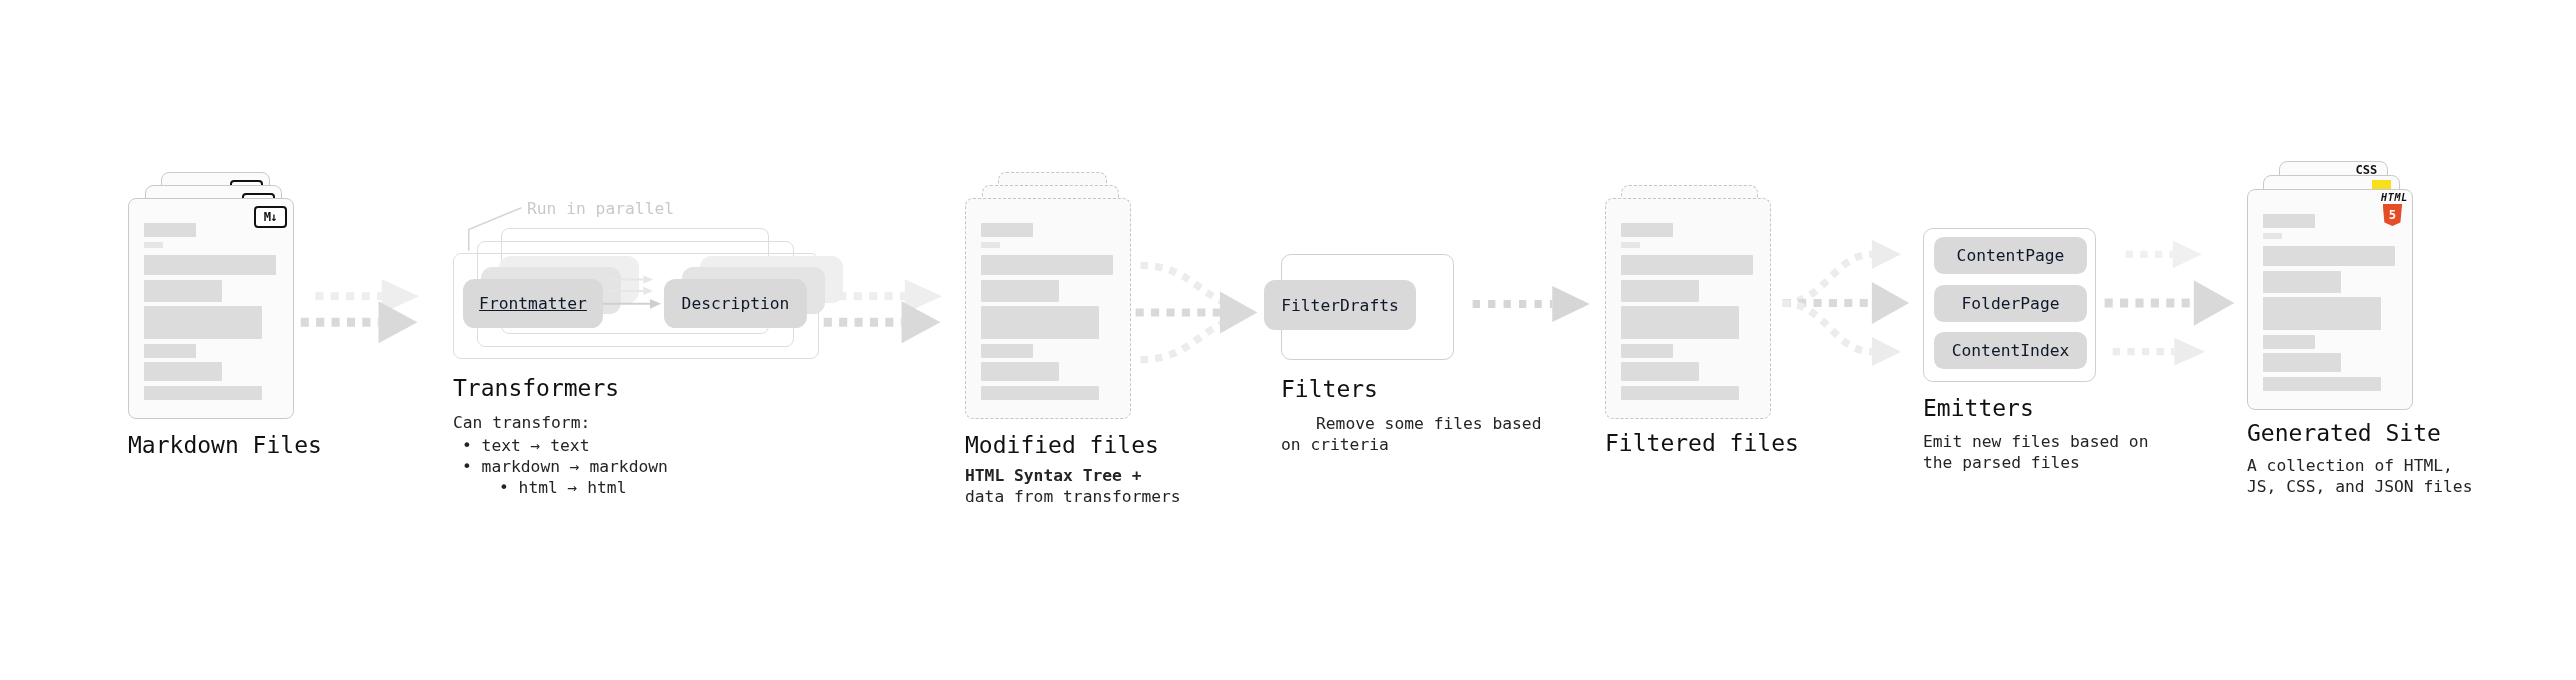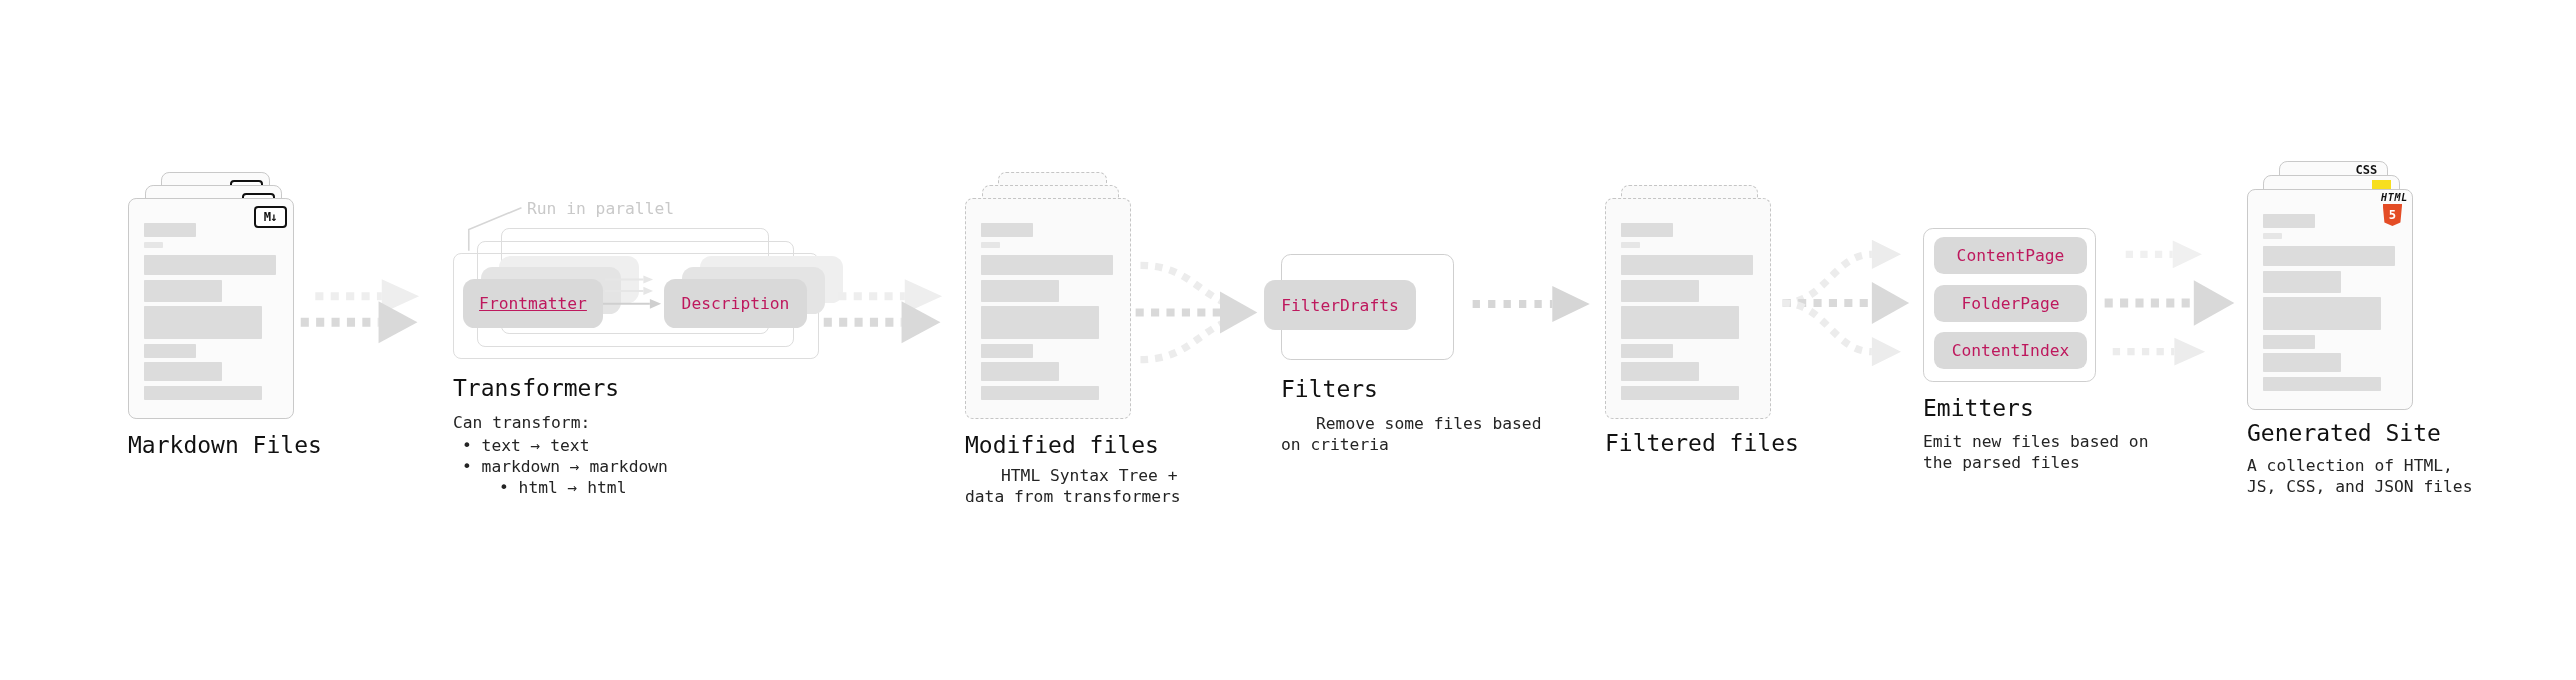--- a/index.html
+++ b/index.html
@@ -29,21 +29,21 @@
   .html5-logo{position:absolute;right:8.1px;top:3.3px;width:23px;text-align:center;}
   .html5-word{font-size:10px;font-weight:bold;letter-spacing:0.8px;color:#111;line-height:1;font-style:italic;}
   .html5-shield{width:19.5px;height:22px;margin:0.8px auto 0;background:#e44d26;
                 clip-path:polygon(0 0,100% 0,91% 84%,50% 100%,9% 84%);
                 display:flex;align-items:center;justify-content:center;color:#fff;font-weight:bold;font-size:12.2px;}
 
   
   .obox{position:absolute;border:1.6px solid #ddd;border-radius:8.1px;box-sizing:border-box;background:transparent;}
   .gbox{position:absolute;border:1.6px solid #cfcfcf;border-radius:9.8px;box-sizing:border-box;background:#fff;}
   .chip{position:absolute;background:#d9d9d9;border-radius:11.4px;display:flex;align-items:center;justify-content:center;
-        font-size:16.3px;color:#be185d;box-sizing:border-box;}
+        font-size:16.3px;color:#0f172a;box-sizing:border-box;}
   .chip.l1{background:#e4e4e4;}
   .chip.l2{background:#efefef;}
   .chip.small{border-radius:9.8px;}
 
   
   .t-title{position:absolute;font-size:23px;font-weight:500;color:#111;white-space:pre;}
   .t-desc{position:absolute;font-size:16.3px;color:#242424;line-height:21px;white-space:pre;}
   .t-annot{position:absolute;font-size:16.3px;color:#c9c9c9;white-space:pre;}
   .abs{position:absolute;}
 </style>
@@ -128,21 +128,21 @@
       <div class="bar b1"></div>
       <div class="bar b2"></div>
       <div class="bar b3"></div>
       <div class="bar b4"></div>
       <div class="bar b5"></div>
       <div class="bar b6"></div>
       <div class="bar b7"></div>
       <div class="bar b8"></div>
     </div>
     <div class="t-title" style="left:965px;top:432px;">Modified files</div>
-    <div class="t-desc" style="left:1001px;top:465px;">HTML Syntax Tree +</div>
+    <div class="t-desc" style="left:965px;top:465px;font-weight:bold;">HTML Syntax Tree +</div>
     <div class="t-desc" style="left:965px;top:486px;">data from transformers</div>
   </div>
 
   <svg class="abs" style="left:1134px;top:241px;" width="142" height="143" viewBox="0 0 175 176">
     <path d="M 8,30 C 60,30 75,58 108,74" fill="none" stroke="#ececec" stroke-width="9" stroke-dasharray="9 9"></path>
     <path d="M 8,146 C 60,146 75,118 108,102" fill="none" stroke="#ececec" stroke-width="9" stroke-dasharray="9 9"></path>
     <line x1="2" y1="88" x2="106" y2="88" stroke="#d9d9d9" stroke-width="10" stroke-dasharray="10 9"></line>
     <polygon points="106,62 106,114 152,88" fill="#d9d9d9"></polygon>
   </svg>
 

